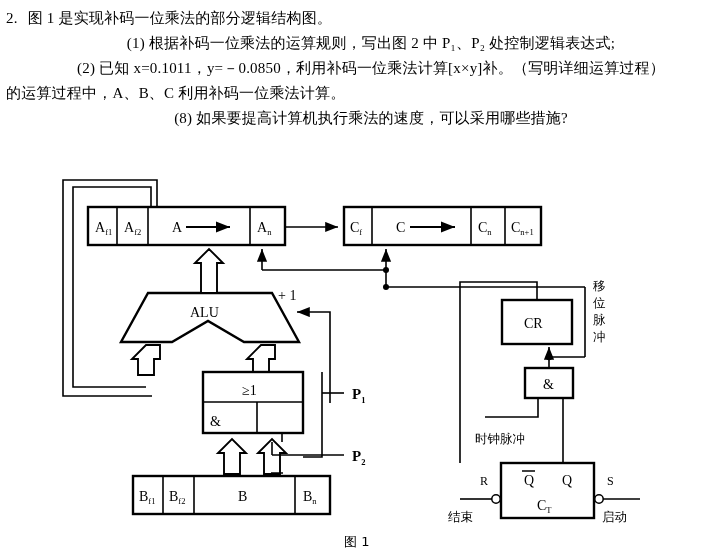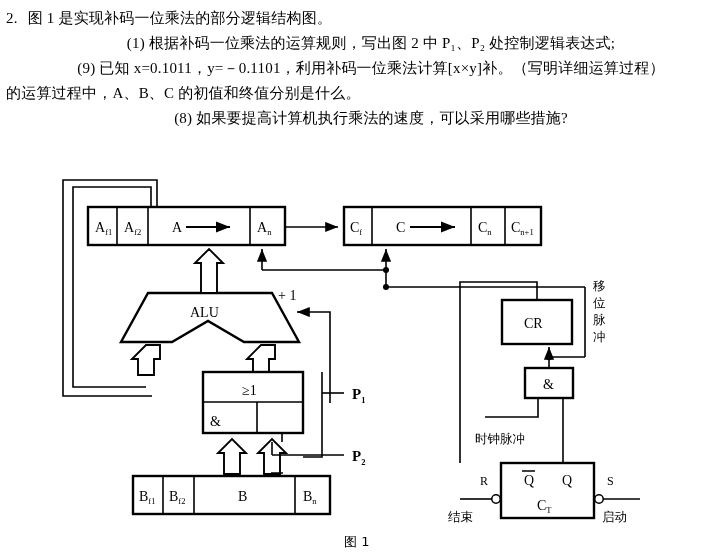--- a/index.html
+++ b/index.html
@@ -47,26 +47,26 @@
 
   <div class="q-line noindent">
     <span class="num">2.</span><span>图 1 是实现补码一位乘法的部分逻辑结构图。</span>
   </div>
 
   <div class="q-line indent">
     <span>(1) 根据补码一位乘法的运算规则，写出图 2 中 P₁、P₂ 处控制逻辑表达式;</span>
   </div>
 
   <div class="q-line indent">
-    <span>(9) 已知 x=0.1011，y=－0.1101，利用补码一位乘法计算[x×y]补。（写明详细运算过程）</span>
+    <span>(2) 已知 x=0.1011，y=－0.0850，利用补码一位乘法计算[x×y]补。（写明详细运算过程）</span>
   </div>
 
 
   <div class="q-line noindent">
-    <span>的运算过程中，A、B、C 的初值和终值分别是什么。</span>
+    <span>的运算过程中，A、B、C 利用补码一位乘法计算。</span>
   </div>
 
   <div class="q-line indent">
     <span>(8) 如果要提高计算机执行乘法的速度，可以采用哪些措施?</span>
   </div>
 
 </div>
 
 <div class="diagram">
 <svg width="720" height="387" viewBox="0 0 720 387" xmlns="http://www.w3.org/2000/svg">

